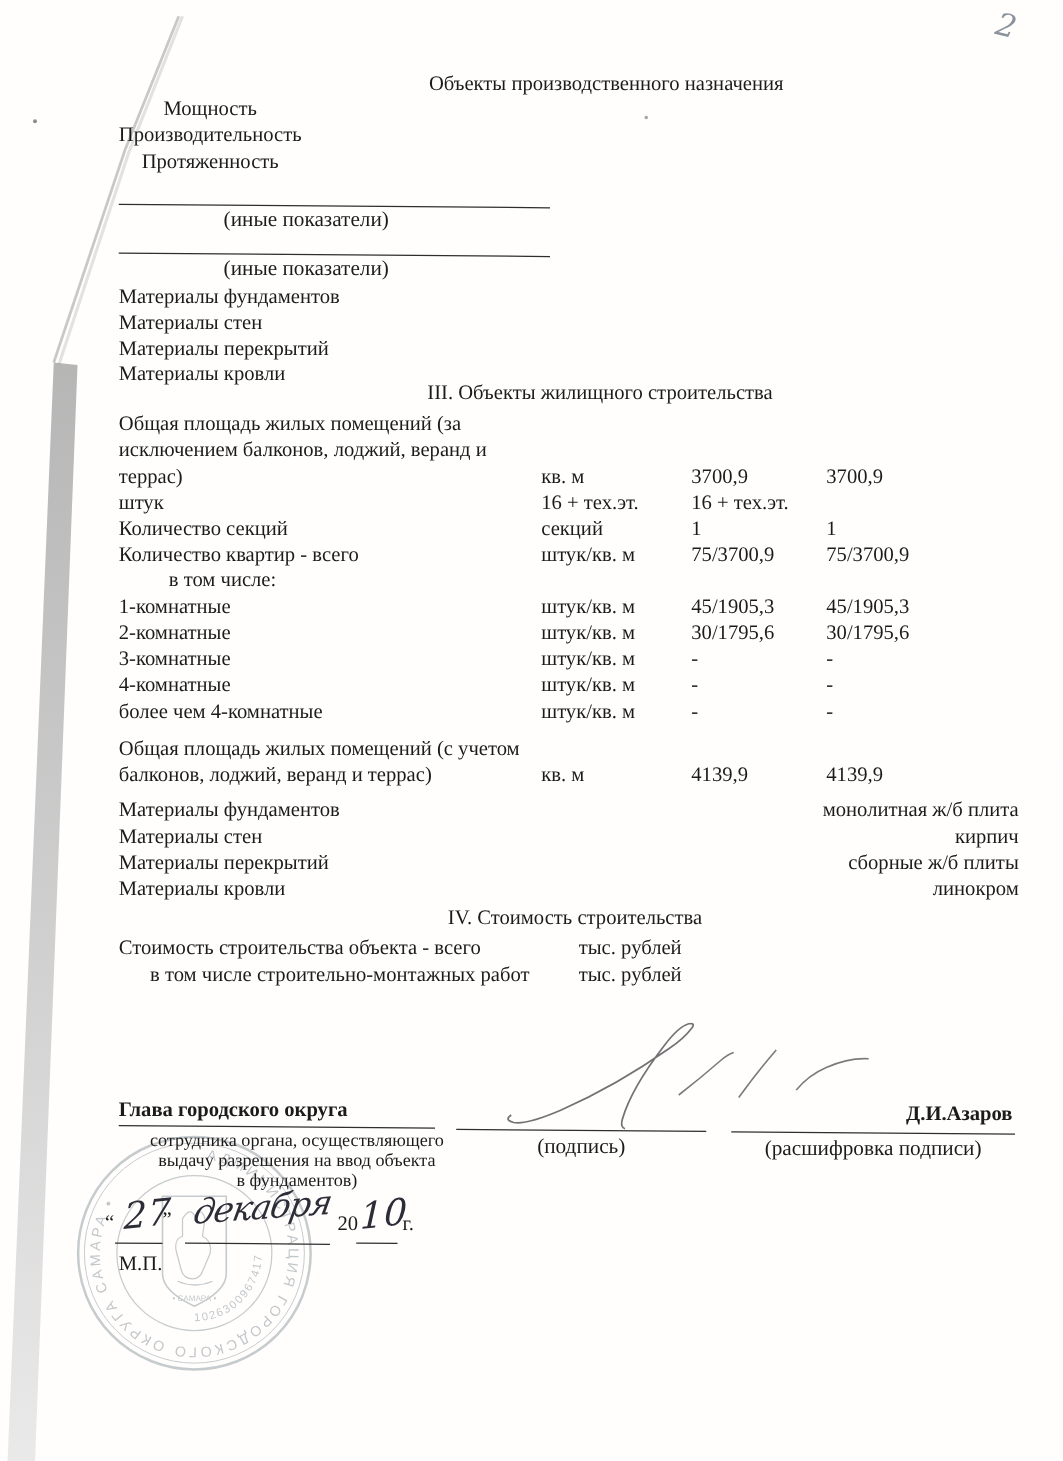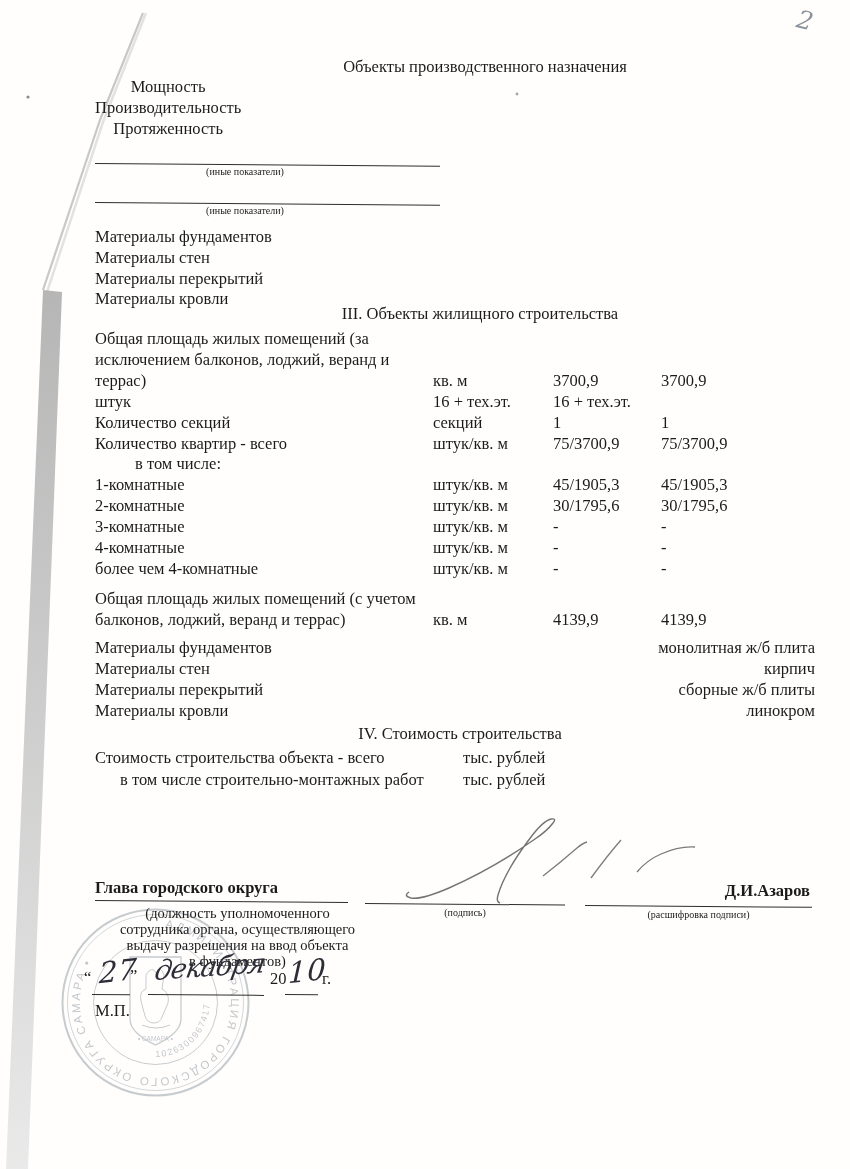--- a/index.html
+++ b/index.html
@@ -5,21 +5,21 @@
   html,body{margin:0;padding:0;background:#ffffff;}
   .page{
     position:relative;width:850px;height:1169px;background:#fffefd;
     font-family:"Liberation Serif",serif;color:#1b1b1b;font-size:16.5px;
     overflow:hidden;
   }
   .abs{position:absolute;}
   .center{text-align:center;}
   .right{text-align:right;}
   .bold{font-weight:bold;}
-  .small{font-size:10px;}
+  .small{font-size:17px;}
   .tiny{font-size:14.5px;line-height:16px;}
   .rule{position:absolute;height:0;border-top:1.4px solid #2e2e2e;transform:rotate(0.45deg);transform-origin:left center;}
   .rule.thin{border-top-width:1.2px;}
   .lines{line-height:20.8px;}
   
   .tbl{position:absolute;left:95px;top:329px;width:730px;}
   .trow{display:grid;grid-template-columns:338px 120px 108px 130px;line-height:20.9px;}
   .trow .u,.trow .v{text-align:left;}
   .trow.bottomalign{align-items:end;}
   .indent1{padding-left:40px;}
@@ -224,21 +224,20 @@
   <div class="rule" style="left:95px;top:900px;width:253px;"></div>
 
   <div class="rule thin" style="left:365px;top:903px;width:200px;"></div>
   <div class="abs center small" style="left:365px;top:907px;width:200px;">(подпись)</div>
 
   <div class="abs bold right" style="left:585px;top:881px;width:225px;">Д.И.Азаров</div>
   <div class="rule thin" style="left:585px;top:905px;width:227px;"></div>
   <div class="abs center small" style="left:585px;top:909px;width:227px;">(расшифровка подписи)</div>
 
   <div class="abs center tiny" style="left:95px;top:905px;width:285px;">
-    <div>(должность уполномоченного</div>
     <div>сотрудника органа, осуществляющего</div>
     <div>выдачу разрешения на ввод объекта</div>
     <div>в фундаментов)</div>
   </div>
 
   <div class="abs" style="left:84px;top:968px;">“</div>
   <div class="abs hand hw-big" style="left:99px;top:954px;">27</div>
   <div class="abs" style="left:130px;top:966px;">”</div>
   <div class="rule thin" style="left:92px;top:994px;width:38px;"></div>
   <div class="abs hand hw-month" style="left:155px;top:951px;">декабря</div>

